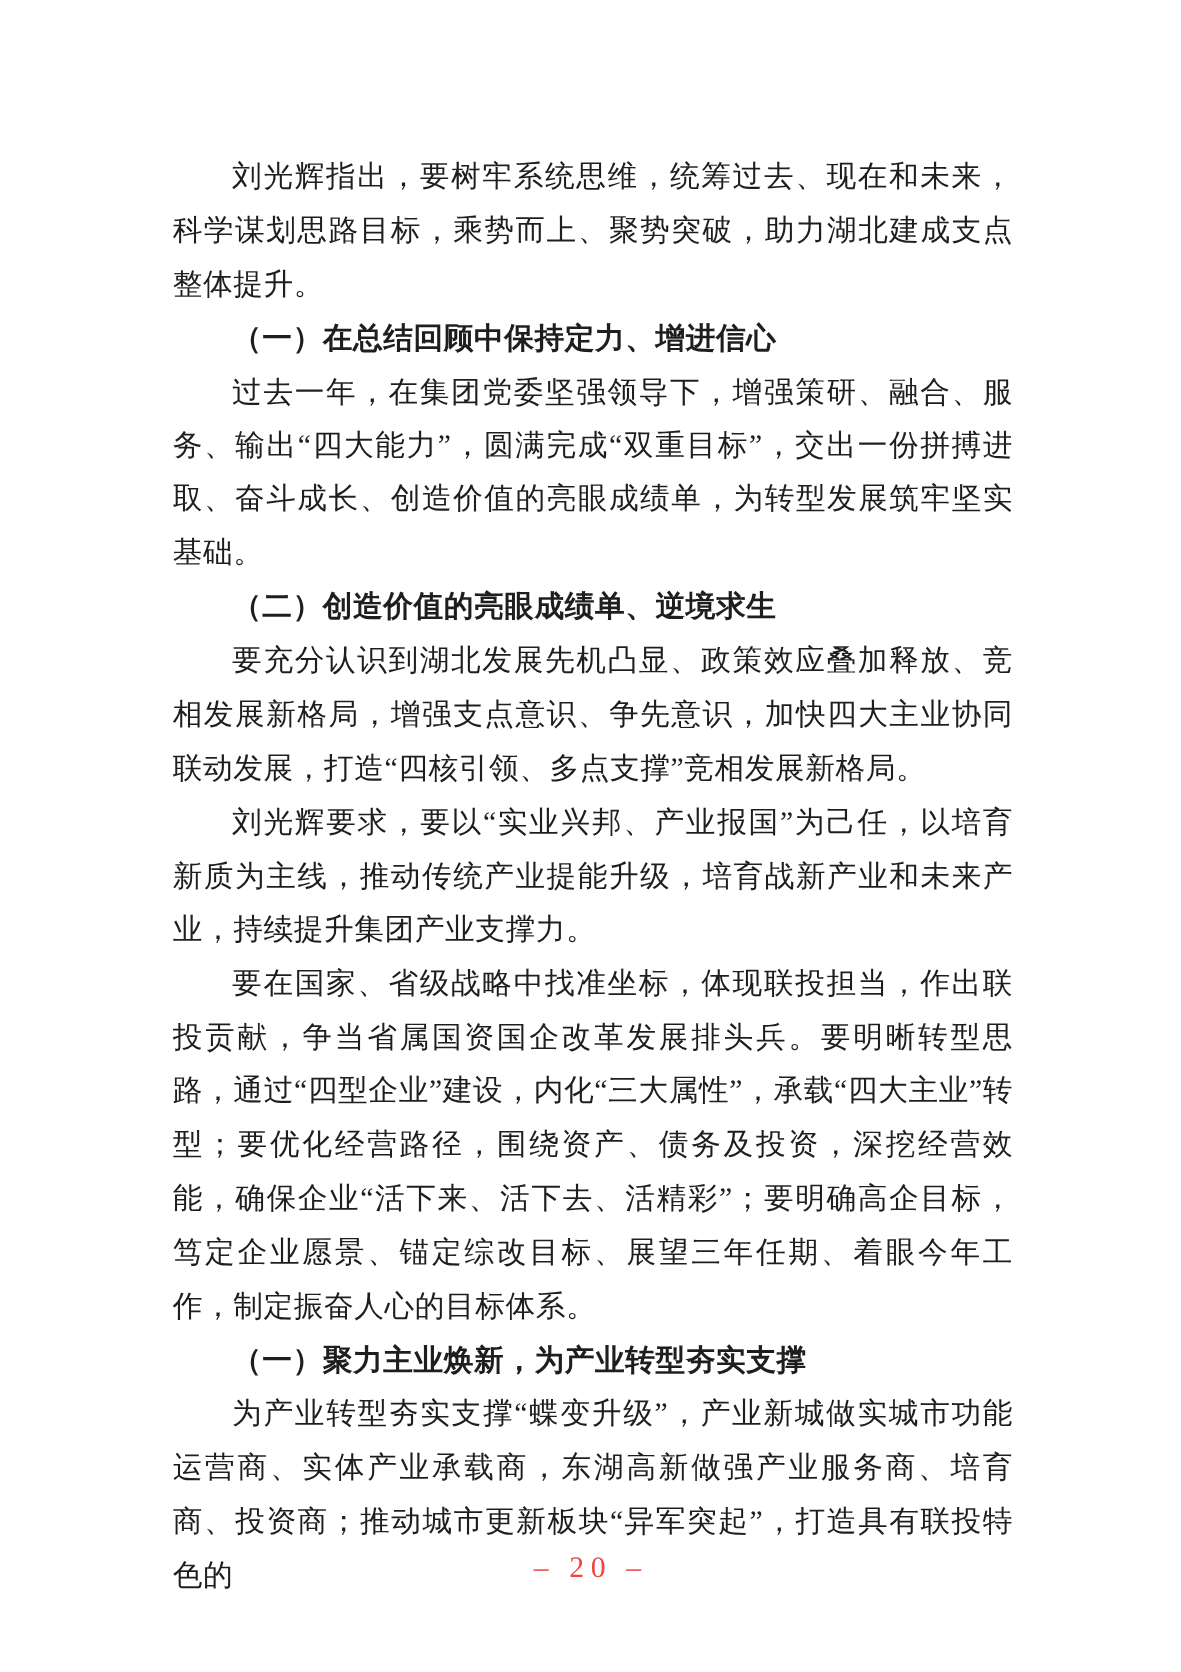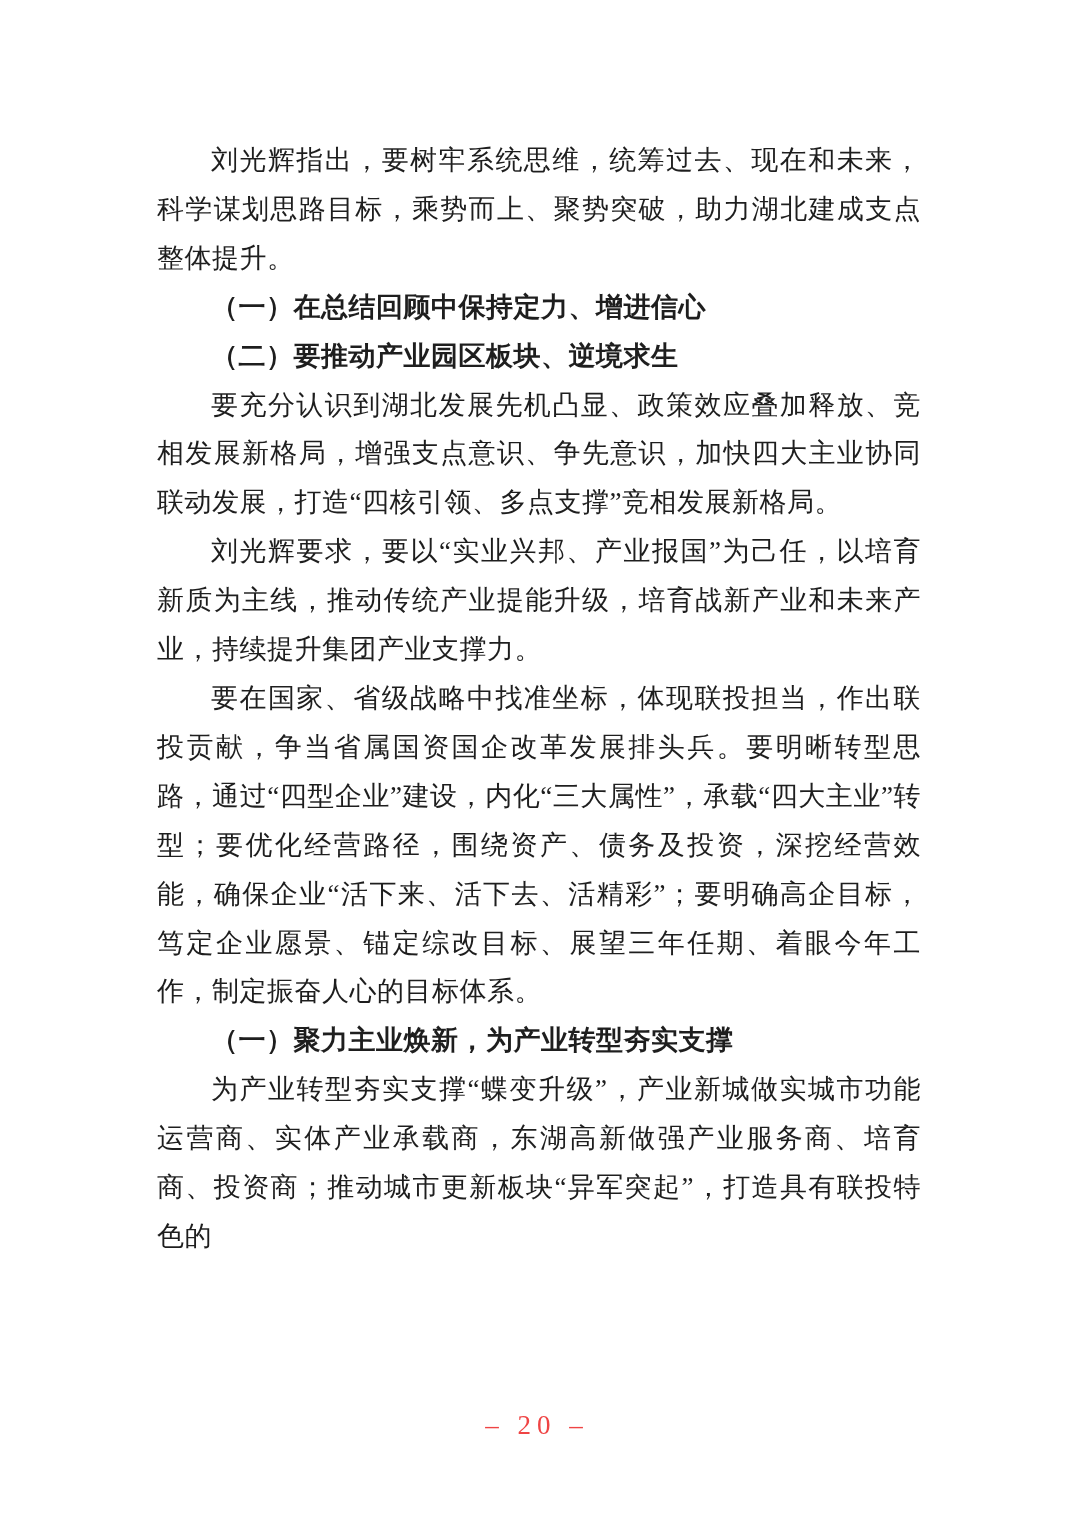--- a/index.html
+++ b/index.html
@@ -50,21 +50,22 @@
     color: #ef4444;
   }
 </style>
 </head>
 <body>
 
 <div class="page">
   <div class="doc-body" id="doc-body">
       <p class="body">刘光辉指出，要树牢系统思维，统筹过去、现在和未来，科学谋划思路目标，乘势而上、聚势突破，助力湖北建成支点整体提升。</p>
       <p class="heading">（一）在总结回顾中保持定力、增进信心</p>
-      <p class="heading">（二）要推动产业园区板块、逆境求生</p>
+      <p class="body">过去一年，在集团党委坚强领导下，增强策研、融合、服务、输出“四大能力”，圆满完成“双重目标”，交出一份拼搏进取、奋斗成长、创造价值的亮眼成绩单，为转型发展筑牢坚实基础。</p>
+      <p class="heading">（二）创造价值的亮眼成绩单、逆境求生</p>
       <p class="body">要充分认识到湖北发展先机凸显、政策效应叠加释放、竞相发展新格局，增强支点意识、争先意识，加快四大主业协同联动发展，打造“四核引领、多点支撑”竞相发展新格局。</p>
       <p class="body">刘光辉要求，要以“实业兴邦、产业报国”为己任，以培育新质为主线，推动传统产业提能升级，培育战新产业和未来产业，持续提升集团产业支撑力。</p>
       <p class="body">要在国家、省级战略中找准坐标，体现联投担当，作出联投贡献，争当省属国资国企改革发展排头兵。要明晰转型思路，通过“四型企业”建设，内化“三大属性”，承载“四大主业”转型；要优化经营路径，围绕资产、债务及投资，深挖经营效能，确保企业“活下来、活下去、活精彩”；要明确高企目标，笃定企业愿景、锚定综改目标、展望三年任期、着眼今年工作，制定振奋人心的目标体系。</p>
       <p class="heading">（一）聚力主业焕新，为产业转型夯实支撑</p>
       <p class="body">为产业转型夯实支撑“蝶变升级”，产业新城做实城市功能运营商、实体产业承载商，东湖高新做强产业服务商、培育商、投资商；推动城市更新板块“异军突起”，打造具有联投特色的</p>
     </div>
   <div class="page-number">– 20 –</div>
 </div>
 
 </body></html>

